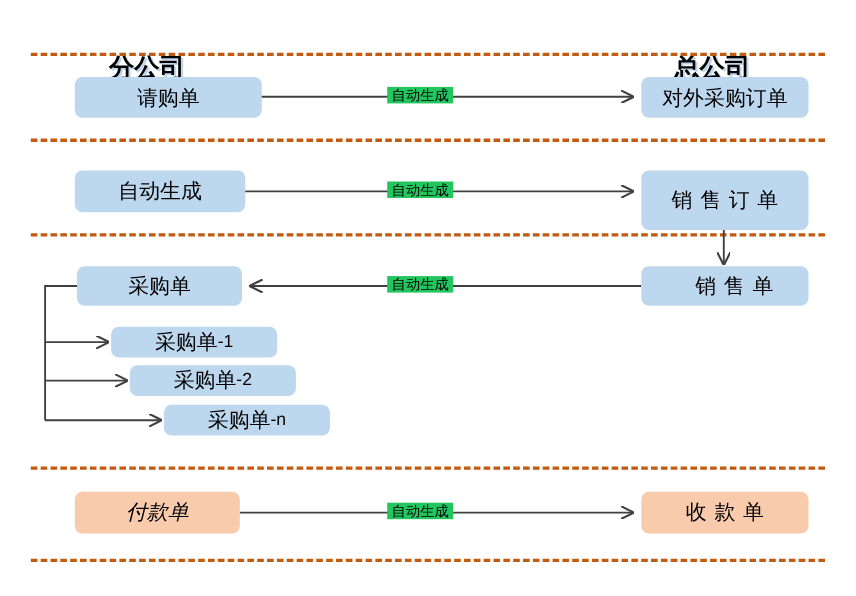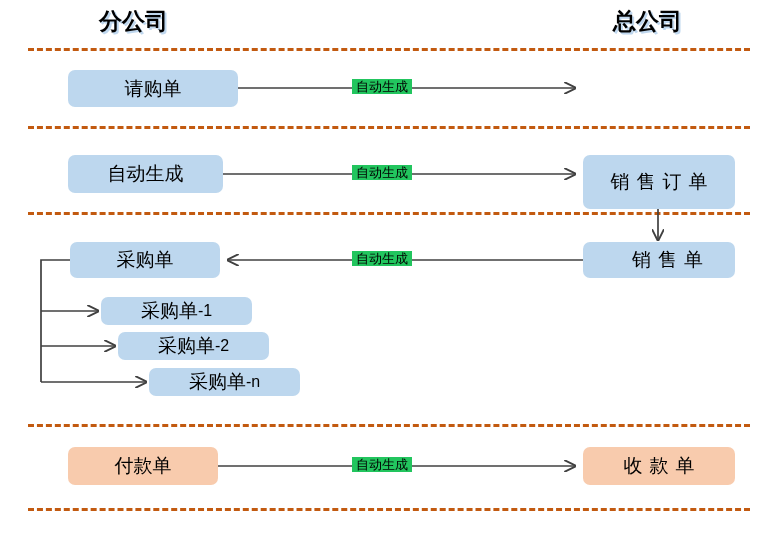--- a/index.html
+++ b/index.html
@@ -18,20 +18,21 @@
     overflow: hidden;
   }
   .col-header {
     position: absolute;
     font-size: 23px;
     font-weight: bold;
     color: #000000;
     text-shadow: 2px 2px 0 #bfd7ee, 1px 1px 0 #cfe0f2;
     white-space: nowrap;
     letter-spacing: 0px;
+    margin-top: 40px;
   }
   .divider {
     position: absolute;
     left: 28px;
     width: 722px;
     height: 0px;
     border-top: 3px dashed #C25A10;
   }
   .node {
     position: absolute;
@@ -102,20 +103,23 @@
     <line x1="41" y1="311" x2="98" y2="311" stroke="#404040" stroke-width="1.7" marker-end="url(#arr)"></line>
     <line x1="41" y1="346" x2="115" y2="346" stroke="#404040" stroke-width="1.7" marker-end="url(#arr)"></line>
     <line x1="41" y1="382" x2="146" y2="382" stroke="#404040" stroke-width="1.7" marker-end="url(#arr)"></line>
 
     <line x1="218" y1="466" x2="575" y2="466" stroke="#404040" stroke-width="1.7" marker-end="url(#arr)"></line>
   </svg>
 
   <div class="node blue" style="left:68px; top:70px; width:170px; height:37px;">
     <span>请购单</span>
   </div>
+  <div class="node blue" style="left:583px; top:70px; width:152px; height:37px;">
+    <span>对外采购订单</span>
+  </div>
   <div class="edge-label" style="left:352px; top:79px;">自动生成</div>
 
   <div class="node blue" style="left:68px; top:155px; width:155px; height:38px;">
     <span>自动生成</span>
   </div>
   <div class="node blue spaced" style="left:583px; top:155px; width:152px; height:54px;">
     <span>销售订单</span>
   </div>
   <div class="edge-label" style="left:352px; top:165px;">自动生成</div>
 
@@ -133,21 +137,21 @@
   </div>
   <div class="node blue" style="left:118px; top:332px; width:151px; height:28px;">
     <span>采购单</span>
       <span class="sub">-2</span>
   </div>
   <div class="node blue" style="left:149px; top:368px; width:151px; height:28px;">
     <span>采购单</span>
       <span class="sub">-n</span>
   </div>
 
-  <div class="node orange" style="left:68px; top:447px; width:150px; height:38px;">
+  <div class="node orange" style="left:68px; top:447px; width:150px; height:38px;font-style:italic;">
     <span>付款单</span>
   </div>
   <div class="node orange spaced" style="left:583px; top:447px; width:152px; height:38px;">
     <span>收款单</span>
   </div>
   <div class="edge-label" style="left:352px; top:457px;">自动生成</div>
 
 </div>
 
 </body></html>

